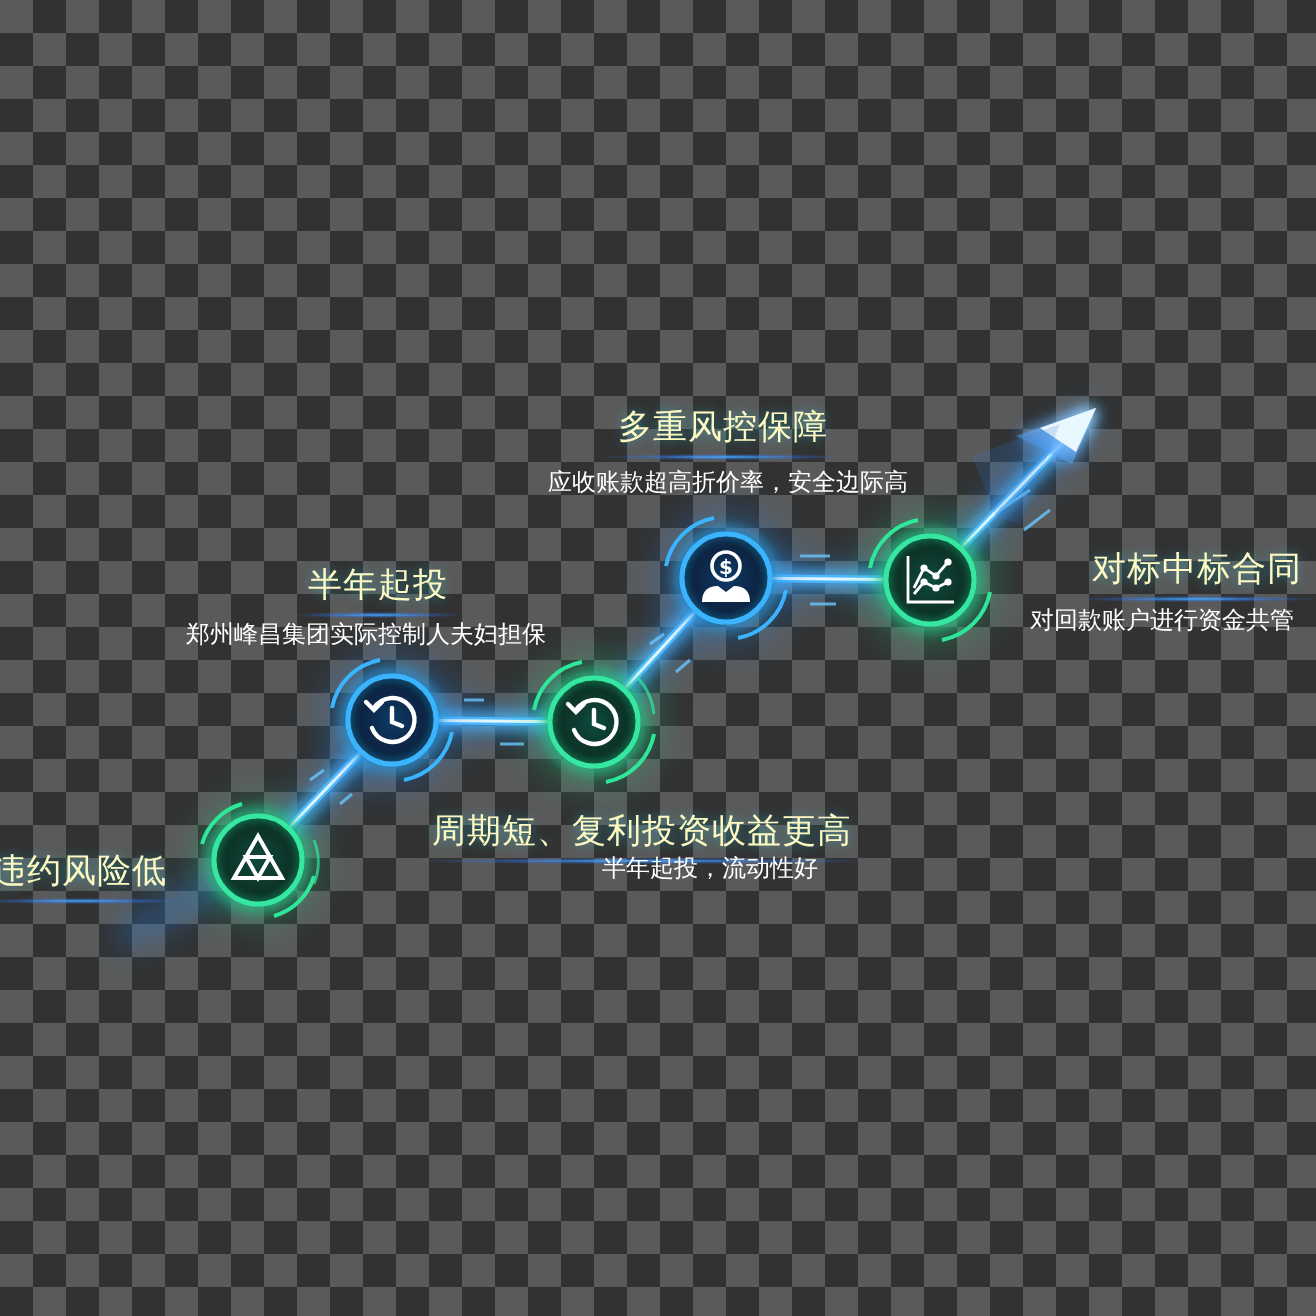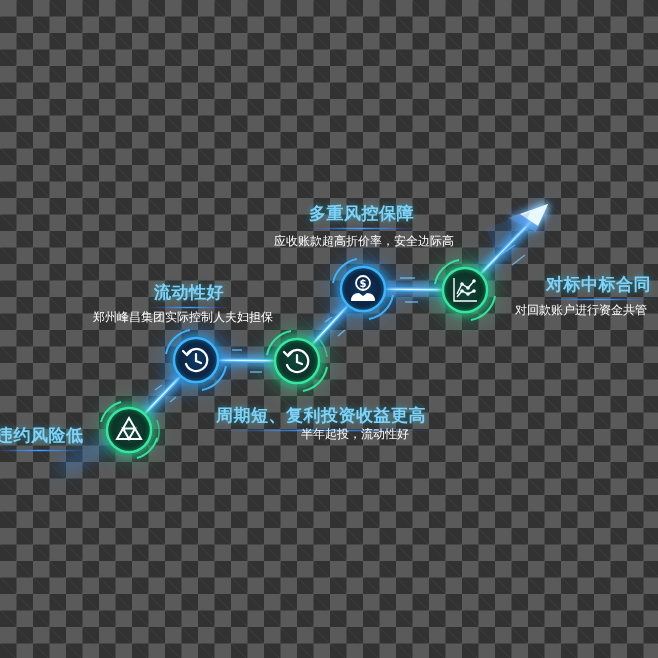--- a/index.html
+++ b/index.html
@@ -7,21 +7,21 @@
     font-family:"DejaVu Sans","Liberation Sans",sans-serif;
     background-color:#5a5a5a;
     background-image:
       linear-gradient(45deg,#323232 25%,transparent 25%,transparent 75%,#323232 75%),
       linear-gradient(45deg,#323232 25%,transparent 25%,transparent 75%,#323232 75%);
     background-size:33px 33px;
     background-position:0 0,16.5px 16.5px;}
   .stage{position:absolute;left:0;top:0;width:658px;height:658px;}
   svg.fx{position:absolute;left:0;top:0;}
   .label{position:absolute;white-space:nowrap;}
-  .title{color:#7dd3fc;font-weight:bold;font-size:17px;letter-spacing:0.5px;
+  .title{color:#fef9c3;font-weight:normal;font-size:17px;letter-spacing:0.5px;
     text-shadow:0 0 6px rgba(40,200,220,0.55);}
   .title::after{content:"";position:absolute;left:-6px;right:-6px;bottom:-5px;height:3px;
     background:radial-gradient(ellipse at center,rgba(70,170,255,0.95) 0%,rgba(40,120,255,0.35) 45%,rgba(0,0,0,0) 75%);}
   .sub{color:#ffffff;font-size:12px;}
 </style>
 </head>
 <body>
 
 <div class="stage">
 
@@ -145,21 +145,21 @@
           <circle cx="-3" cy="1" r="1.8"></circle>
             <circle cx="3" cy="4" r="1.8"></circle>
             <circle cx="9" cy="1" r="1.8"></circle>
         </g>
       </g>
     </g>
   </svg>
 
   <div class="label title" style="left:-4px;top:424px;">违约风险低</div>
 
-  <div class="label title" style="left:154px;top:281px;">流动性好</div>
+  <div class="label title" style="left:154px;top:281px;">半年起投</div>
   <div class="label sub" style="left:93px;top:309px;">郑州峰昌集团实际控制人夫妇担保</div>
 
   <div class="label title" style="left:216px;top:404px;">周期短、复利投资收益更高</div>
   <div class="label sub" style="left:267px;top:426px;margin-left:34px;">半年起投，流动性好</div>
 
   <div class="label title" style="left:309px;top:202px;">多重风控保障</div>
   <div class="label sub" style="left:274px;top:233px;">应收账款超高折价率，安全边际高</div>
 
   <div class="label title" style="left:546px;top:273px;">对标中标合同</div>
   <div class="label sub" style="left:515px;top:302px;">对回款账户进行资金共管</div>

